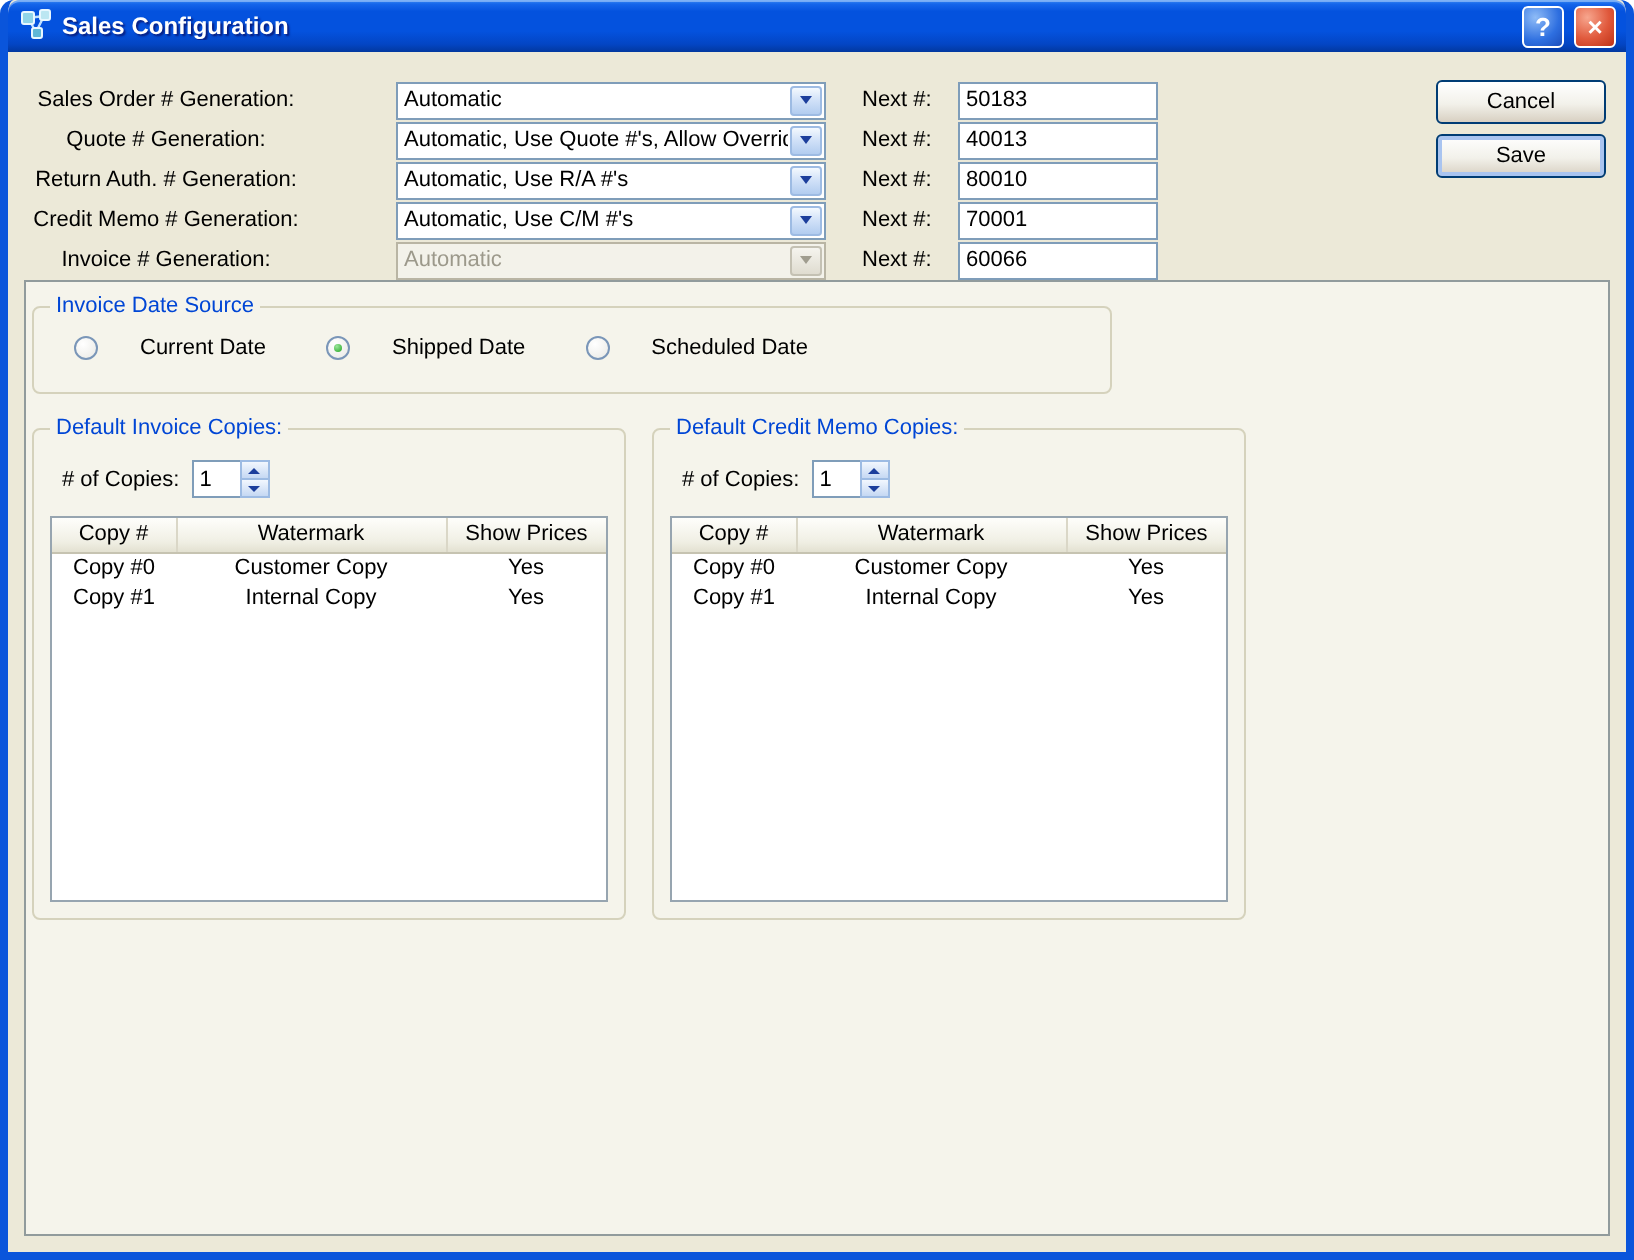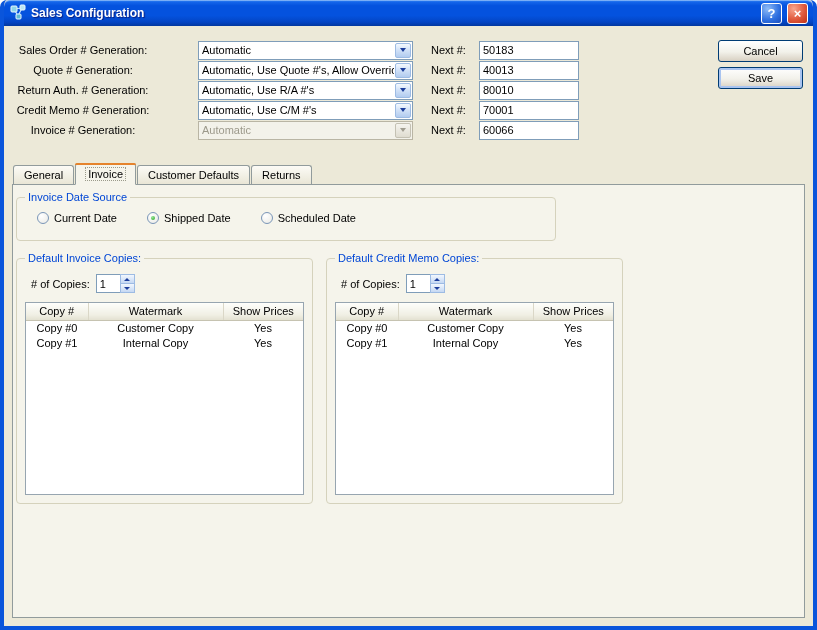--- a/index.html
+++ b/index.html
@@ -102,21 +102,21 @@
   .tab-panel {
     flex:1; margin:0 8px 8px 8px;
     border:1px solid var(--tab-border);
     background:var(--panel);
     padding:8px 3px; position:relative; z-index:1;
   }
   .group { border:1px solid #D5D2BC; border-radius:4px; position:relative; padding:12px 8px 8px; }
   .group-title { position:absolute; top:-7px; left:8px; background:var(--panel); padding:0 3px; color:var(--group-title); white-space:nowrap; }
   .group.date-source { width:540px; height:44px; margin-top:4px; }
   .radios { display:flex; align-items:center; gap:30px; padding:2px 0 0 12px; }
-  .radio { display:flex; align-items:center; gap:5px; cursor:pointer;text-align:center; }
+  .radio { display:flex; align-items:center; gap:21px; cursor:pointer;text-align:center; }
   .radio-circle {
     width:12px; height:12px; border-radius:50%;
     border:1px solid #7A96B8;
     background:radial-gradient(circle at 35% 30%, #FFFFFF, #E9E9E4);
     position:relative; flex:0 0 12px;
   }
   .radio.on .radio-circle::after {
     content:''; position:absolute; left:3px; top:3px; width:4px; height:4px;
     border-radius:50%;
     background:radial-gradient(circle at 35% 30%, #9BE69B, var(--radio-dot));
@@ -233,26 +233,20 @@
       </div>
 
     </div>
 
     <div class="action-buttons">
       <button class="btn cancel">Cancel</button>
       <button class="btn save">Save</button>
     </div>
   </div>
 
-  <div class="tabs">
-    <div class="tab"><span class="tab-label">General</span></div>
-    <div class="tab active"><span class="tab-label">Invoice</span></div>
-    <div class="tab"><span class="tab-label">Customer Defaults</span></div>
-    <div class="tab"><span class="tab-label">Returns</span></div>
-  </div>
 
   <div class="tab-panel">
 
     <div class="group date-source">
       <span class="group-title">Invoice Date Source</span>
       <div class="radios">
         <label class="radio">
           <span class="radio-circle"></span>
           <span>Current Date</span>
         </label>

